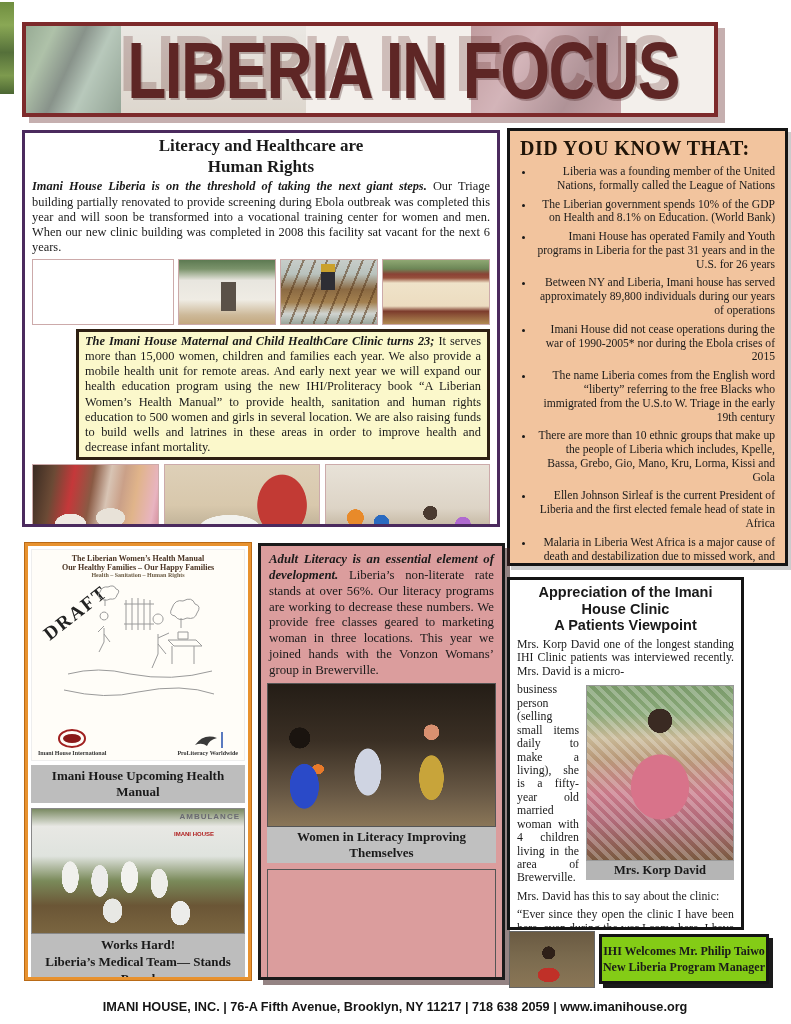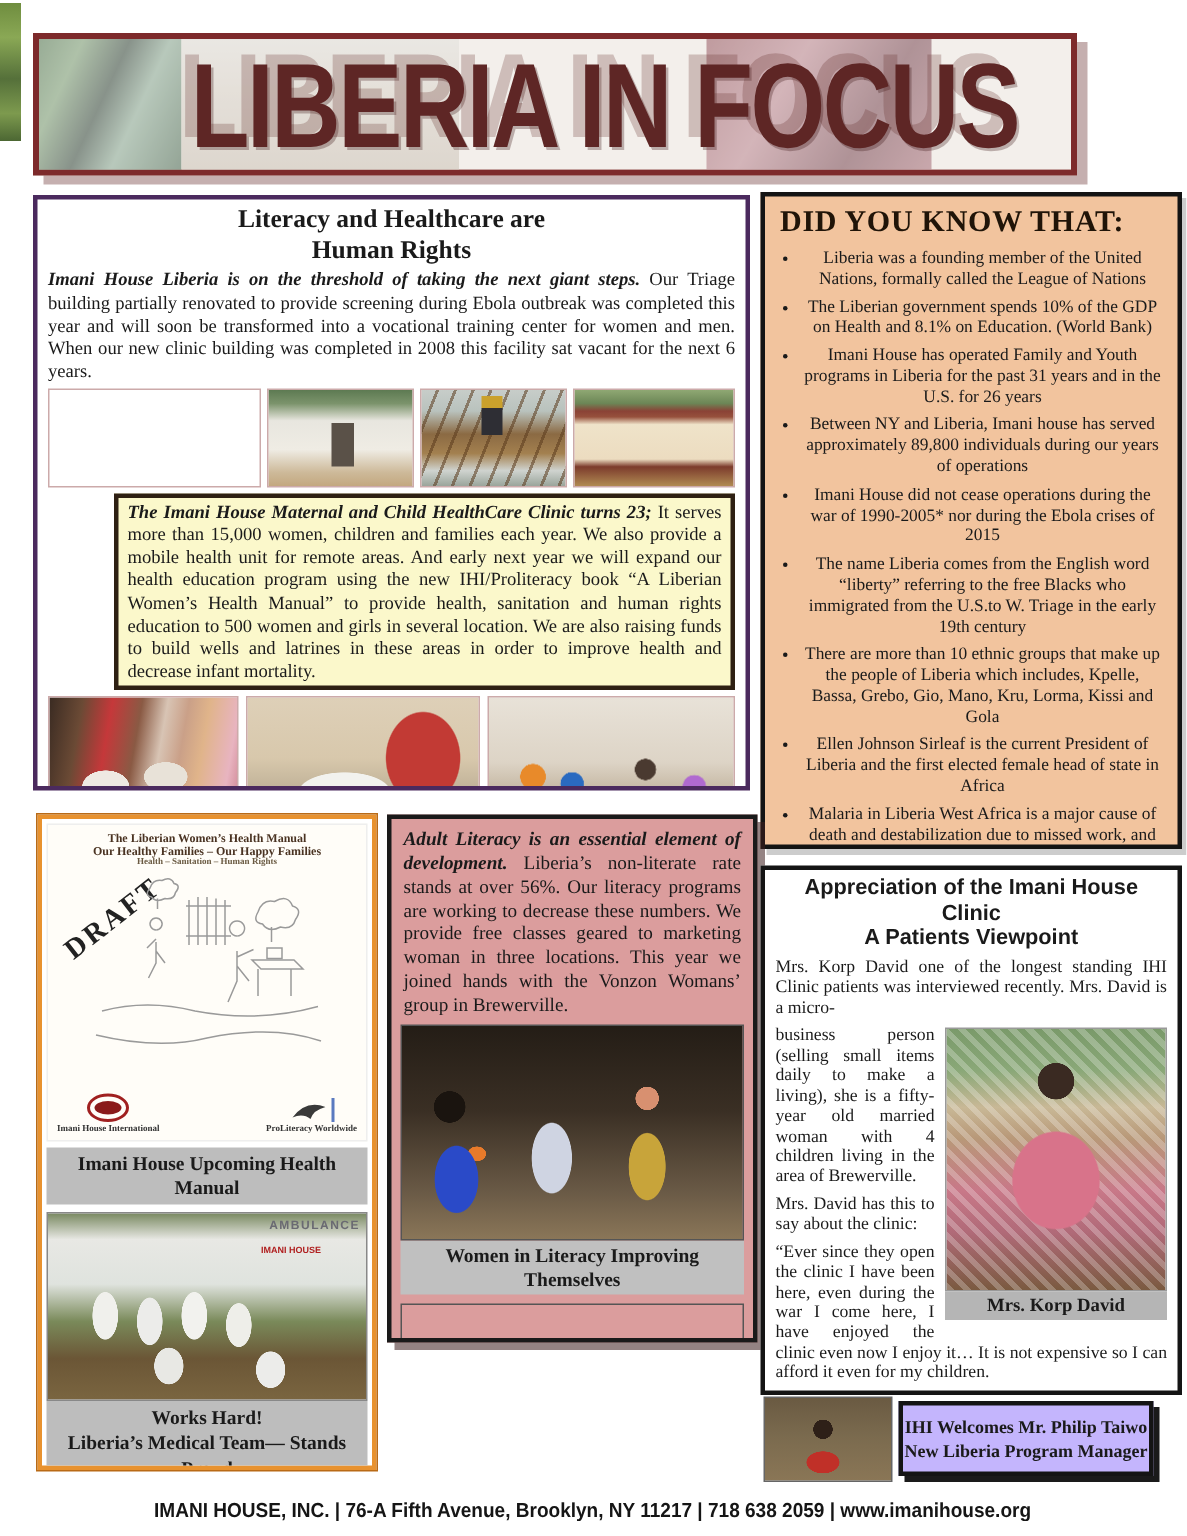--- a/index.html
+++ b/index.html
@@ -64,44 +64,44 @@
     radial-gradient(circle 11px at 84% 62%, #b06ad0 70%, transparent 72%),
     radial-gradient(circle 10px at 64% 50%, #4a3a30 70%, transparent 72%),
     linear-gradient(180deg,#e8e2d8 0%,#ddd4c6 45%,#b8a890 75%,#a89478 100%); }
 
   
   .dyk { position:absolute; left:507px; top:128px; width:281px; height:438px;
     border:3px solid #141414; background:#f2c49e; padding:6px 10px 4px 10px; overflow:hidden;
     box-shadow:4px 4px 0 rgba(110,110,110,0.35); }
   .dyk-title { font-weight:bold; font-size:20px; letter-spacing:0.5px; color:#201408; margin-bottom:5px; }
   .dyk ul { list-style:disc outside; padding-left:15px; }
-  .dyk li { font-size:11.6px; line-height:1.19; margin-bottom:5px; text-align:center; }
-
-  
-  .apprec { position:absolute; left:507px; top:577px; width:281px; height:353px;
+  .dyk li { font-size:11.6px; line-height:1.19; margin-bottom:5px; text-align:right; }
+
+  
+  .apprec { position:absolute; left:507px; top:577px; width:237px; height:353px;
     border:3px solid #141414; background:#fff; padding:4px 7px; overflow:hidden; }
   .apprec-h { font-family:"Liberation Sans", sans-serif; font-weight:bold; font-size:14.5px;
     text-align:center; line-height:1.15; margin-bottom:4px; }
   .apprec p { font-size:11.8px; line-height:1.14; margin-bottom:5px; text-align:justify; }
   .korp-wrap { float:right; width:148px; margin:2px 0 3px 7px; }
   .ph-korp { width:148px; height:176px; border:1px solid #999; background:
     radial-gradient(circle 15px at 50% 20%, #3a2a22 80%, transparent 82%),
     radial-gradient(ellipse 52px 58px at 50% 58%, #d8738a 55%, transparent 57%),
     repeating-linear-gradient(45deg, rgba(255,255,255,0.25) 0 4px, transparent 4px 8px),
     linear-gradient(180deg,#7a9a6a 0%,#8aa878 16%,#c8b896 30%,#b89878 42%,#c87888 62%,#b06a78 78%,#7a5a40 100%); }
   .korp-cap { background:#b5b5b5; text-align:center; font-weight:bold; font-size:12.5px; padding:2px 0; }
 
   
   .ph-taiwo { position:absolute; left:509px; top:931px; width:86px; height:57px; border:1px solid #666;
     background:
       radial-gradient(circle 8px at 46% 38%, #2e2018 80%, transparent 82%),
       radial-gradient(ellipse 18px 12px at 46% 78%, #c03028 60%, transparent 62%),
       linear-gradient(180deg,#6a5a42 0%,#7a6a4e 45%,#8a7656 100%); }
   .welcome { position:absolute; left:599px; top:934px; width:170px; height:50px;
-    border:3px solid #141414; background:#c4b5fd; box-shadow:4px 4px 0 #1a1a1a;
+    border:3px solid #141414; background:#84cc16; box-shadow:4px 4px 0 #1a1a1a;
     display:flex; flex-direction:column; align-items:center; justify-content:center; }
   .welcome div { font-weight:bold; font-size:12px; line-height:1.35; white-space:nowrap; }
 
   
   .gold-box { position:absolute; left:25px; top:543px; width:226px; height:437px;
     border:3px solid #e8922f; outline:1px solid #b96a16; background:#fff; padding:3px; overflow:hidden; }
   .manual-cover { position:relative; height:212px; background:#fffdf8; border:1px solid #eee; }
   .mc-h1 { text-align:center; font-weight:bold; font-size:8px; color:#4a3322; padding-top:4px; }
   .mc-h2 { text-align:center; font-weight:bold; font-size:8px; color:#4a3322; }
   .mc-h3 { text-align:center; font-weight:bold; font-size:6px; color:#6a5a42; }
@@ -126,21 +126,21 @@
       radial-gradient(ellipse 16px 20px at 70% 84%, #ececea 60%, transparent 62%),
       linear-gradient(180deg,#7a8a62 0%,#e8e8e4 14%,#dfe3de 38%,#7a8a5a 58%,#6b5636 78%,#7a6540 100%); }
   .amb-label { position:absolute; right:4px; top:3px; font-family:"Liberation Sans",sans-serif;
     font-weight:bold; font-size:8px; letter-spacing:1px; color:#6a6a72; }
   .van-label { position:absolute; right:30px; top:22px; font-family:"Liberation Sans",sans-serif;
     font-weight:bold; font-size:6px; color:#b02020; }
   .med-cap { background:#bdbdbd; text-align:center; font-weight:bold; font-size:13px; line-height:1.3;
     padding:3px 0 5px 0; margin-top:0; }
 
   
-  .pink-box { position:absolute; left:258px; top:543px; width:247px; height:352px;
+  .pink-box { position:absolute; left:258px; top:543px; width:247px; height:437px;
     border:3px solid #1a1a1a; background:#db9d9d; padding:5px 6px; overflow:hidden;
     box-shadow:5px 5px 0 rgba(60,30,30,0.55); }
   .pink-text { font-size:12.8px; line-height:1.24; text-align:justify; padding:1px 2px 4px 2px; }
   .ph-classwomen { height:144px; border:1px solid #555; background:
       radial-gradient(circle 13px at 14% 38%, #1a140f 80%, transparent 82%),
       radial-gradient(ellipse 26px 40px at 16% 72%, #2a4ac8 55%, transparent 57%),
       radial-gradient(ellipse 10px 8px at 22% 60%, #e87a2a 60%, transparent 62%),
       radial-gradient(ellipse 24px 42px at 44% 62%, #cfd4e2 55%, transparent 57%),
       radial-gradient(ellipse 22px 40px at 72% 66%, #c8a43a 55%, transparent 57%),
       radial-gradient(circle 11px at 72% 34%, #d89070 70%, transparent 72%),

